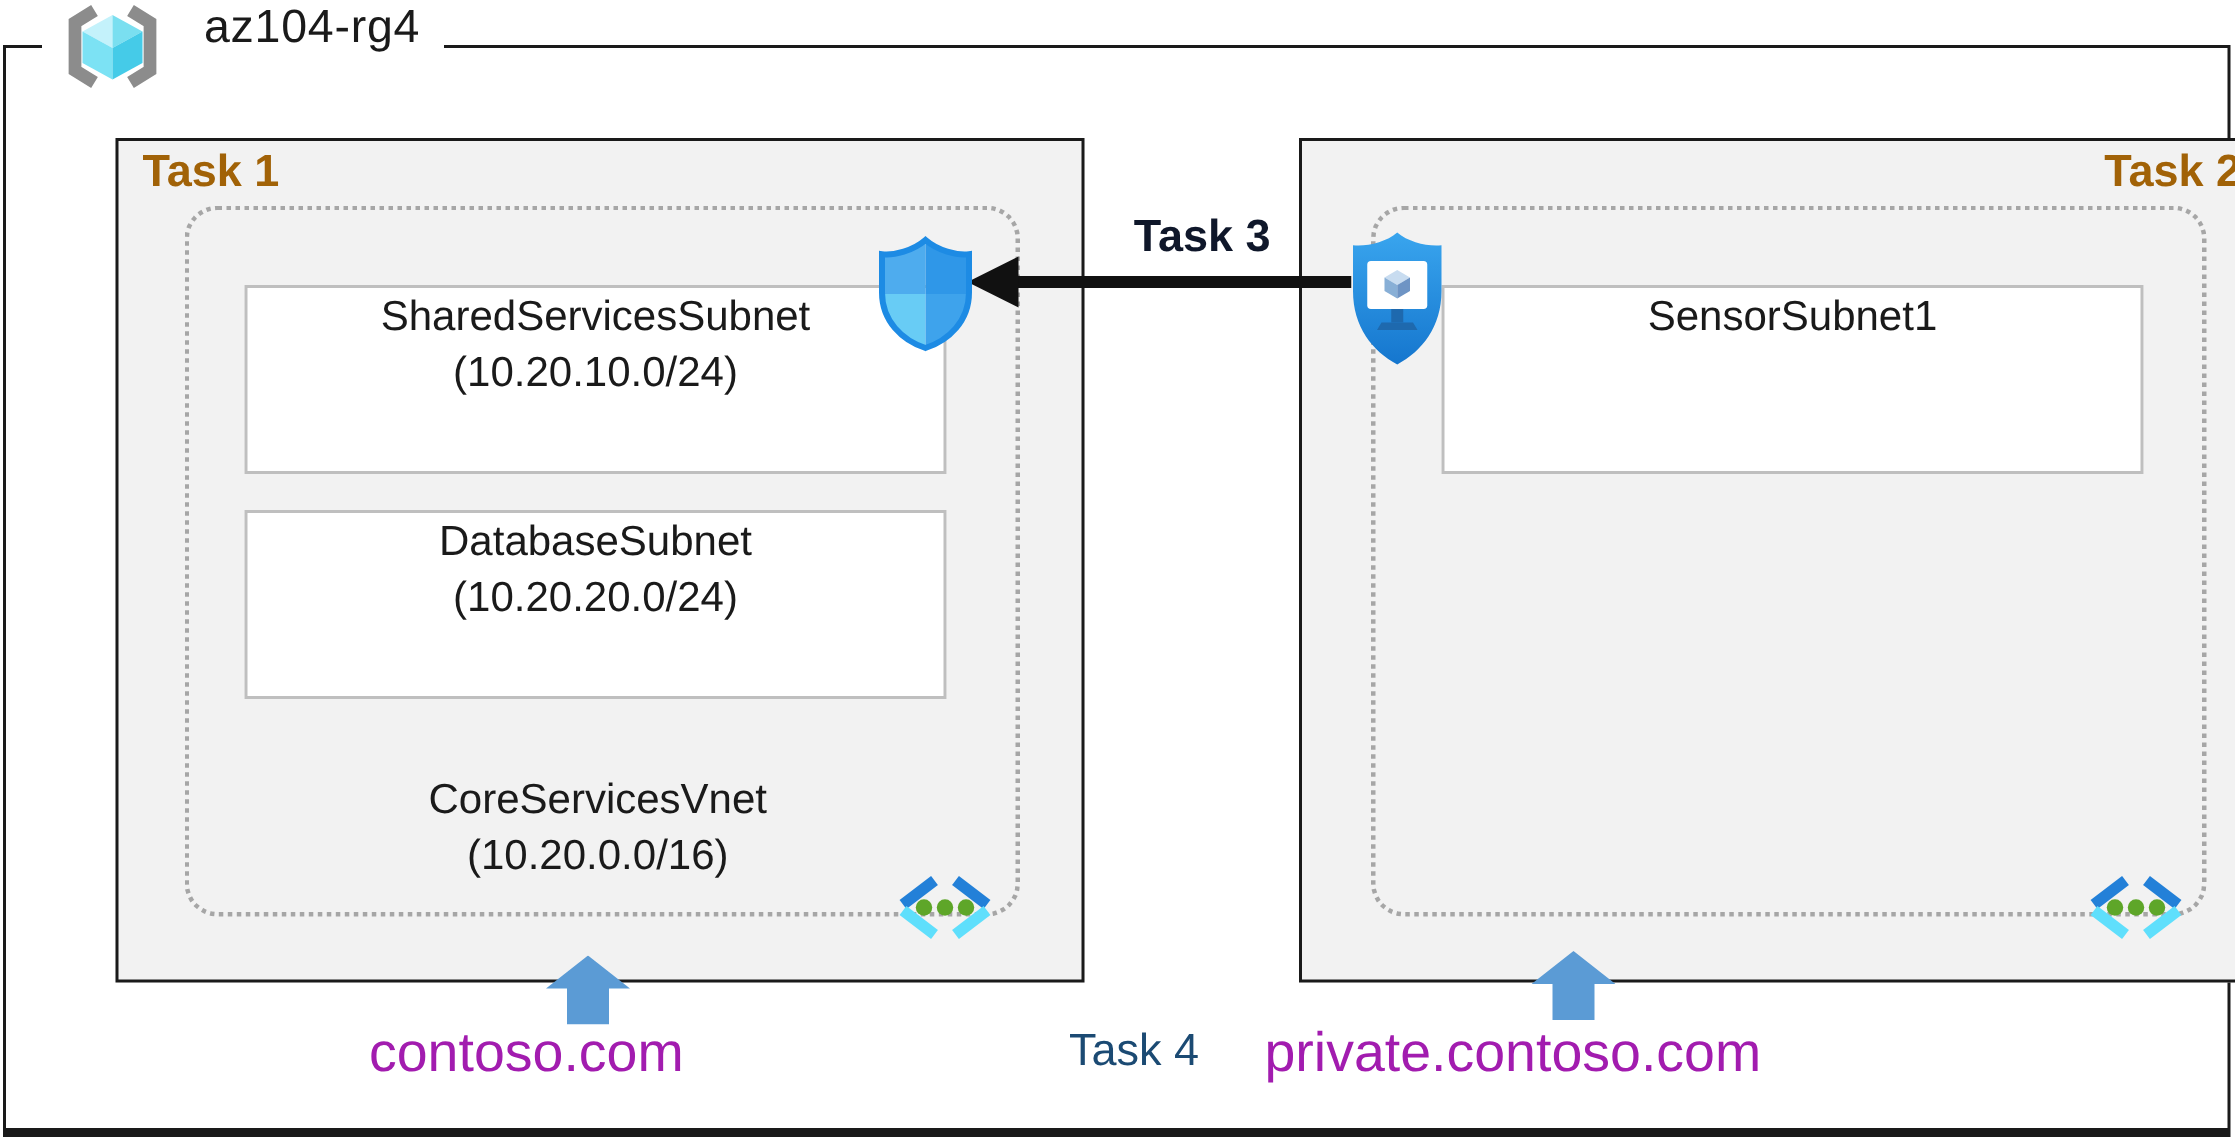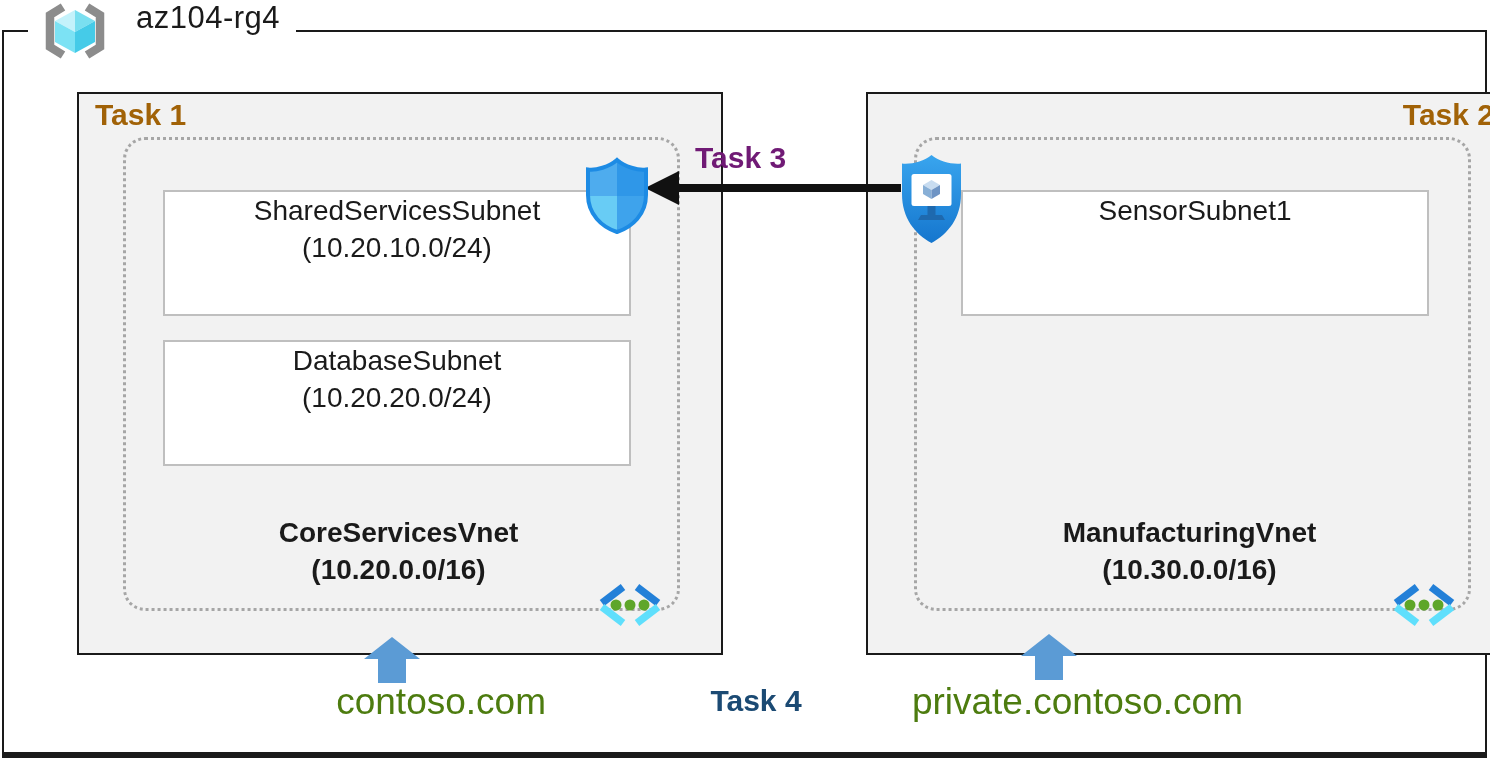--- a/index.html
+++ b/index.html
@@ -47,52 +47,52 @@
     font-size:28px; line-height:37px; text-align:center; z-index:1;
   }
   .task-box.left  .subnet{ left:84px; }
   .task-box.right .subnet{ left:93px; }
   .subnet.first{ top:96px; }
   .subnet.second{ top:246px; }
 
   
   .vnet-name{
     position:absolute; top:420px; width:557px; text-align:center;
-    font-size:28px; line-height:37px; z-index:1;font-weight:bold;
+    font-size:28px; line-height:37px; z-index:1;
   }
   .task-box.left  .vnet-name{ left:41px; }
   .task-box.right .vnet-name{ left:43px; }
 
   .vnet-icon{ position:absolute; top:488px; z-index:2; }
   .task-box.left  .vnet-icon{ left:516px; }
   .task-box.right .vnet-icon{ left:521px; }
 
   
   .nsg-icon{ position:absolute; left:584px; top:157px; z-index:5; }
   .bastion-icon{ position:absolute; left:898px; top:152px; z-index:5; }
 
   
   .task3-label{
-    position:absolute; left:695px; top:141px; width:152px; text-align:left;
-    font-size:30px; font-weight:bold; color:#701a75; z-index:4;
+    position:absolute; left:695px; top:141px; width:152px; text-align:right;
+    font-size:30px; font-weight:bold; color:#0f172a; z-index:4;
   }
   .task3-arrow{ position:absolute; left:645px; top:168px; z-index:4; }
 
   
   .up-arrow{ position:absolute; z-index:5; }
   .up-arrow.left{ left:364px; top:637px; }
   .up-arrow.right{ left:1021px; top:634px; }
   .dns-label{
-    position:absolute; top:681px; font-size:37px; text-align:right; color:#4d7c0f;
+    position:absolute; top:681px; font-size:37px; text-align:left; color:#a21caf;
   }
   .dns-label.left{ left:246px; width:300px; }
   .dns-label.right{ left:843px; width:400px; }
   .task4-label{
     position:absolute; left:698px; top:684px; width:116px; text-align:center;
-    font-size:30px; font-weight:bold; color:#1B4A73;
+    font-size:30px; font-weight:normal; color:#1B4A73;
   }
 </style>
 </head>
 <body>
 
 <div class="canvas">
 
   <div class="outer-frame"></div>
 
   <div class="rg-header">
@@ -141,24 +141,20 @@
   </div>
 
   <div class="task-box right">
     <div class="task-label tr">Task 2</div>
     <div class="vnet-dotted"></div>
 
     <div class="subnet first">
       <span>SensorSubnet1</span>
     </div>
 
-    <div class="vnet-name">
-      <span>ManufacturingVnet</span><br>
-      <span>(10.30.0.0/16)</span>
-    </div>
 
     <span class="vnet-icon">
       <svg width="70" height="46" viewBox="0 0 70 46">
         <line x1="28" y1="5" x2="7" y2="21" stroke="#2380D8" stroke-width="7.5"></line>
         <line x1="7" y1="25" x2="28" y2="41" stroke="#5FDFFC" stroke-width="7.5"></line>
         <line x1="42" y1="5" x2="63" y2="21" stroke="#2380D8" stroke-width="7.5"></line>
         <line x1="63" y1="25" x2="42" y2="41" stroke="#5FDFFC" stroke-width="7.5"></line>
         <circle cx="21" cy="23" r="5.5" fill="#5EA629"></circle>
         <circle cx="35" cy="23" r="5.5" fill="#5EA629"></circle>
         <circle cx="49" cy="23" r="5.5" fill="#5EA629"></circle>

